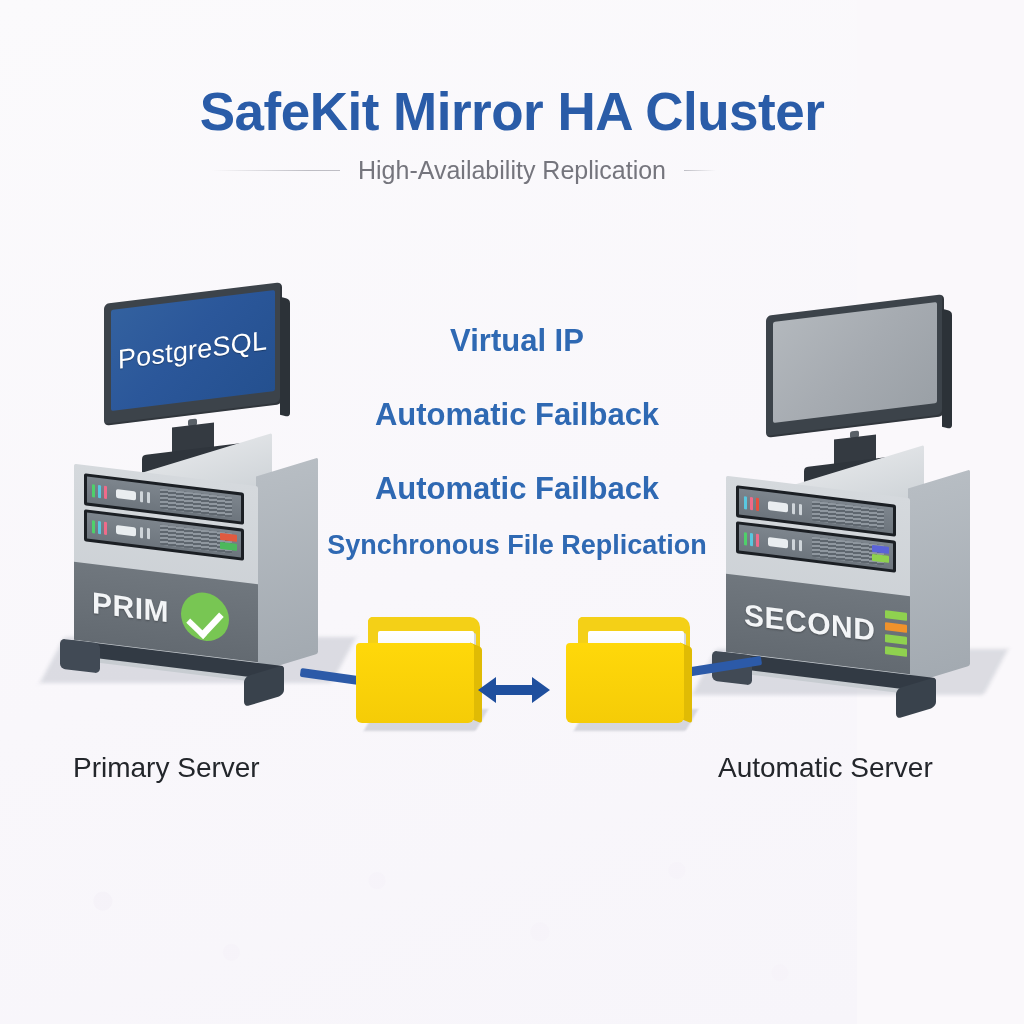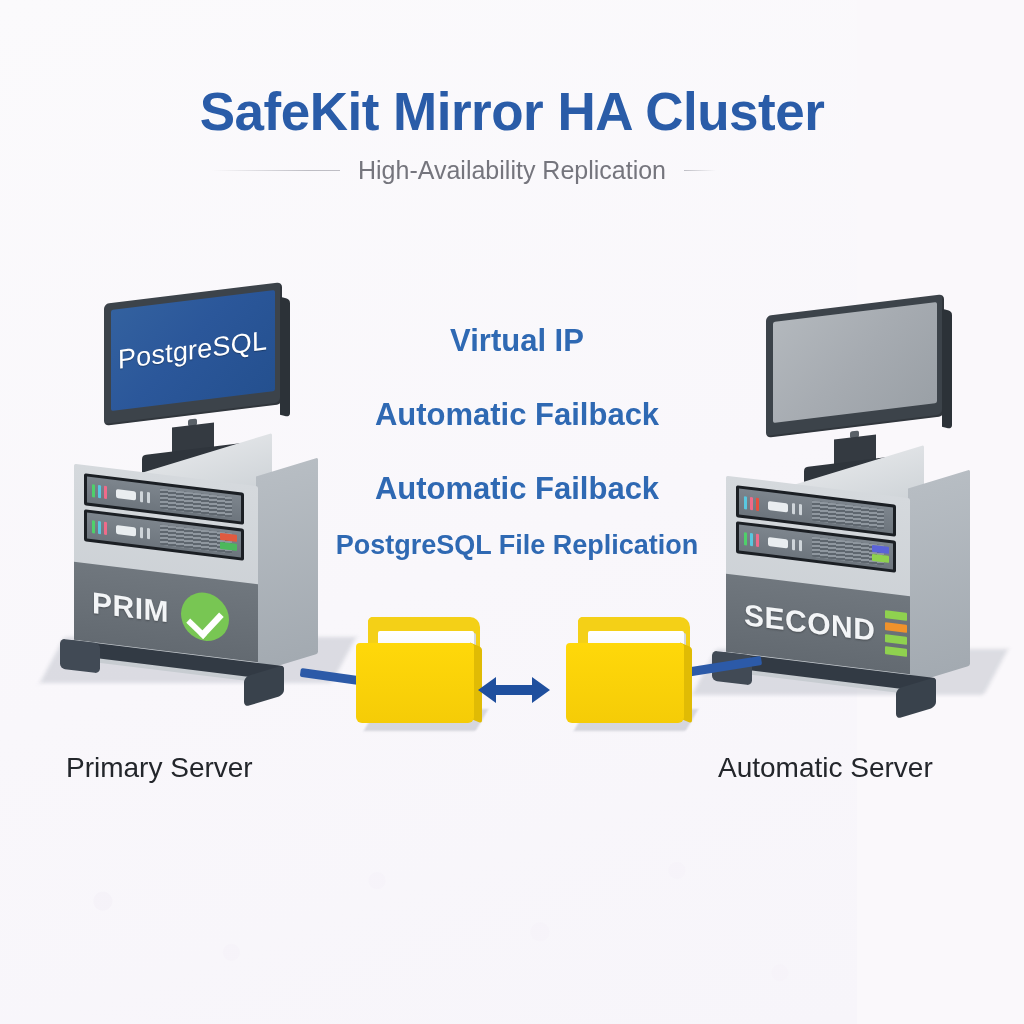--- a/index.html
+++ b/index.html
@@ -390,42 +390,42 @@
   .cable.left  { left: 300px; top: 673px; width: 74px; transform: rotate(8deg); }
   .cable.right { left: 672px; top: 663px; width: 90px; transform: rotate(-9deg); }
 
   
   .caption {
     position: absolute;
     font-size: 28px;
     color: #23262b;
     white-space: nowrap;
   }
-  .caption.primary   { left: 66px;  top: 752px; }
+  .caption.primary   { left: 73px;  top: 752px; }
   .caption.secondary { left: 718px; top: 752px; }
 </style>
 </head>
 <body>
 
 <div id="canvas">
 
   <div class="header">
     <div class="title">SafeKit Mirror HA Cluster</div>
     <div class="subtitle-row">
       <div class="rule"></div>
       <div class="subtitle">High-Availability Replication</div>
       <div class="rule right"></div>
     </div>
   </div>
 
   <div class="features">
     <div class="feature f0">Virtual IP</div>
     <div class="feature f1">Automatic Failback</div>
     <div class="feature f2">Automatic Failback</div>
-    <div class="feature f3">PostgreSQL File Replication</div>
+    <div class="feature f3">Synchronous File Replication</div>
   </div>
 
   <div class="server primary">
     <div class="floor-shadow"></div>
 
     <div class="monitor" style="left:56px; top:8px;">
       <div class="bezel"></div>
       <div class="bezel-side"></div>
       <div class="screen pg">
         <span class="screen-label">PostgreSQL</span>

